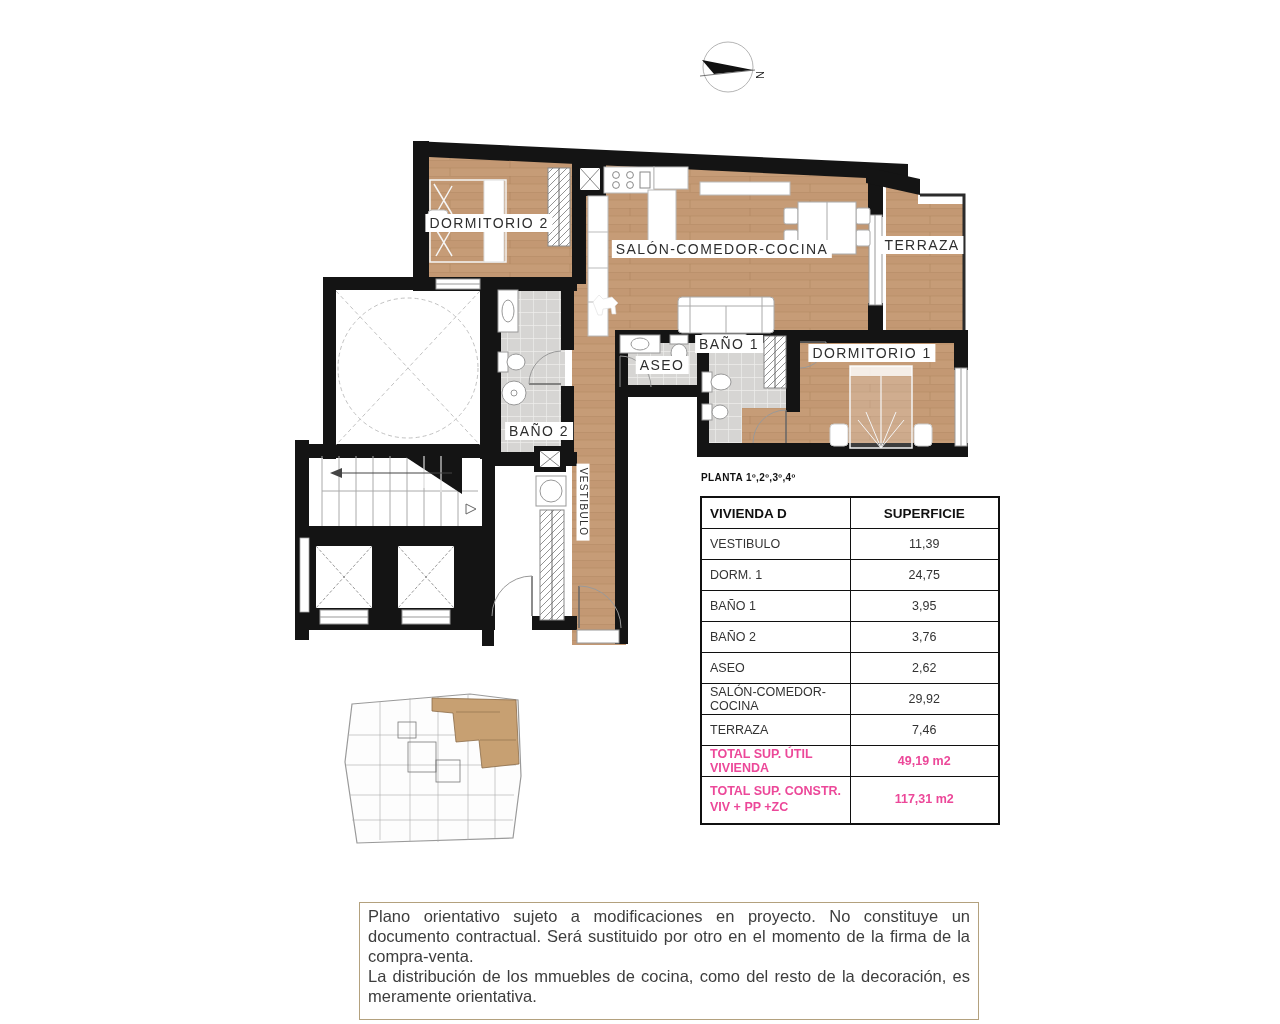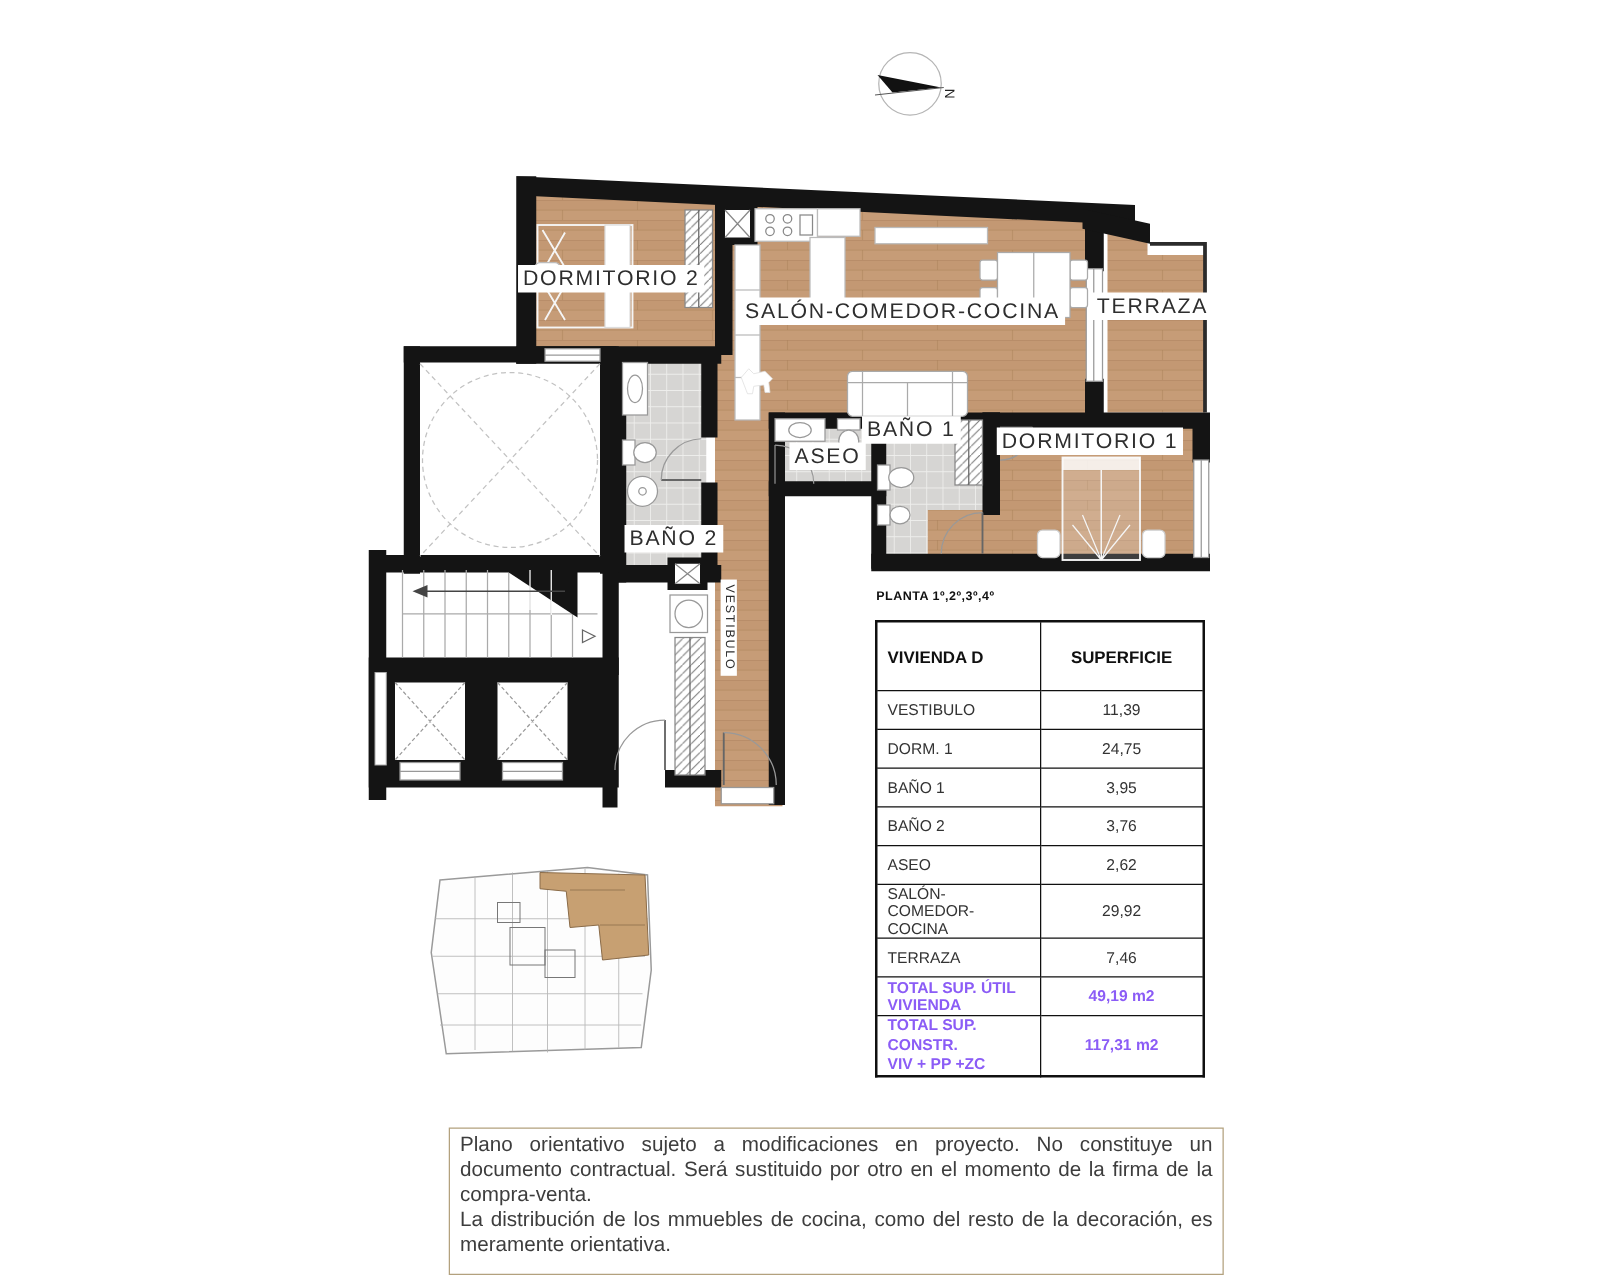--- a/index.html
+++ b/index.html
@@ -1,31 +1,31 @@
 <!DOCTYPE html>
 <html><head>
 <meta charset="utf-8">
 <style>
   html,body{margin:0;padding:0;background:#fff;}
   .page{position:relative;width:1280px;height:1024px;background:#ffffff;overflow:hidden;
         font-family:"Liberation Sans", sans-serif;}
   .plan-svg{position:absolute;left:0;top:0;width:1280px;height:1024px;}
   .room-label{position:absolute;transform:translate(-50%,-50%);background:#ffffff;
-        padding:1px 4px;font-size:17px;letter-spacing:1.4px;color:#2e2e2e;white-space:nowrap;}
+        padding:1px 4px;font-size:14px;letter-spacing:1.4px;color:#2e2e2e;white-space:nowrap;}
   .room-label.vertical{transform:translate(-50%,-50%) rotate(90deg);font-size:10px;}
   
   .table-block{position:absolute;left:700px;top:472px;width:264px;}
   .plan-title{font-weight:bold;font-size:10px;color:#101010;letter-spacing:.4px;margin:0 0 13px 1px;}
-  table.area{border-collapse:collapse;width:264px;border:2.5px solid #101010;table-layout:fixed;}
+  table.area{border-collapse:collapse;width:300px;border:2.5px solid #101010;table-layout:fixed;}
   table.area th, table.area td{border:1.6px solid #101010;color:#222;overflow:hidden;}
   table.area th{height:30px;font-size:13.5px;font-weight:bold;text-align:left;padding:0 8px;color:#101010;}
-  table.area th.val{text-align:center;padding:12px 2px;}
+  table.area th.val{text-align:center;padding:0 2px;}
   table.area td{height:30px;font-size:12.5px;padding:0 8px;font-weight:normal;color:#333;}
   table.area td.val{text-align:center;padding:0 2px;width:86px;margin-left:35px;}
-  table.area tr.total td{font-weight:bold;color:#8b5cf6;}
+  table.area tr.total td{font-weight:bold;color:#ec4899;}
   table.area tr.total-2 td{height:46px;font-size:12.5px;line-height:1.25;}
   
   .disclaimer{position:absolute;left:327px;top:902px;width:602px;border:1px solid #b3a17e;
         padding:4px 8px 12px 8px;font-size:16.5px;line-height:1.21;color:#3d3d3d;background:#fff;margin-left:32px;}
   .disclaimer p{margin:0;text-align:justify;}
 </style>
 </head>
 <body>
 
 <div class="page">

